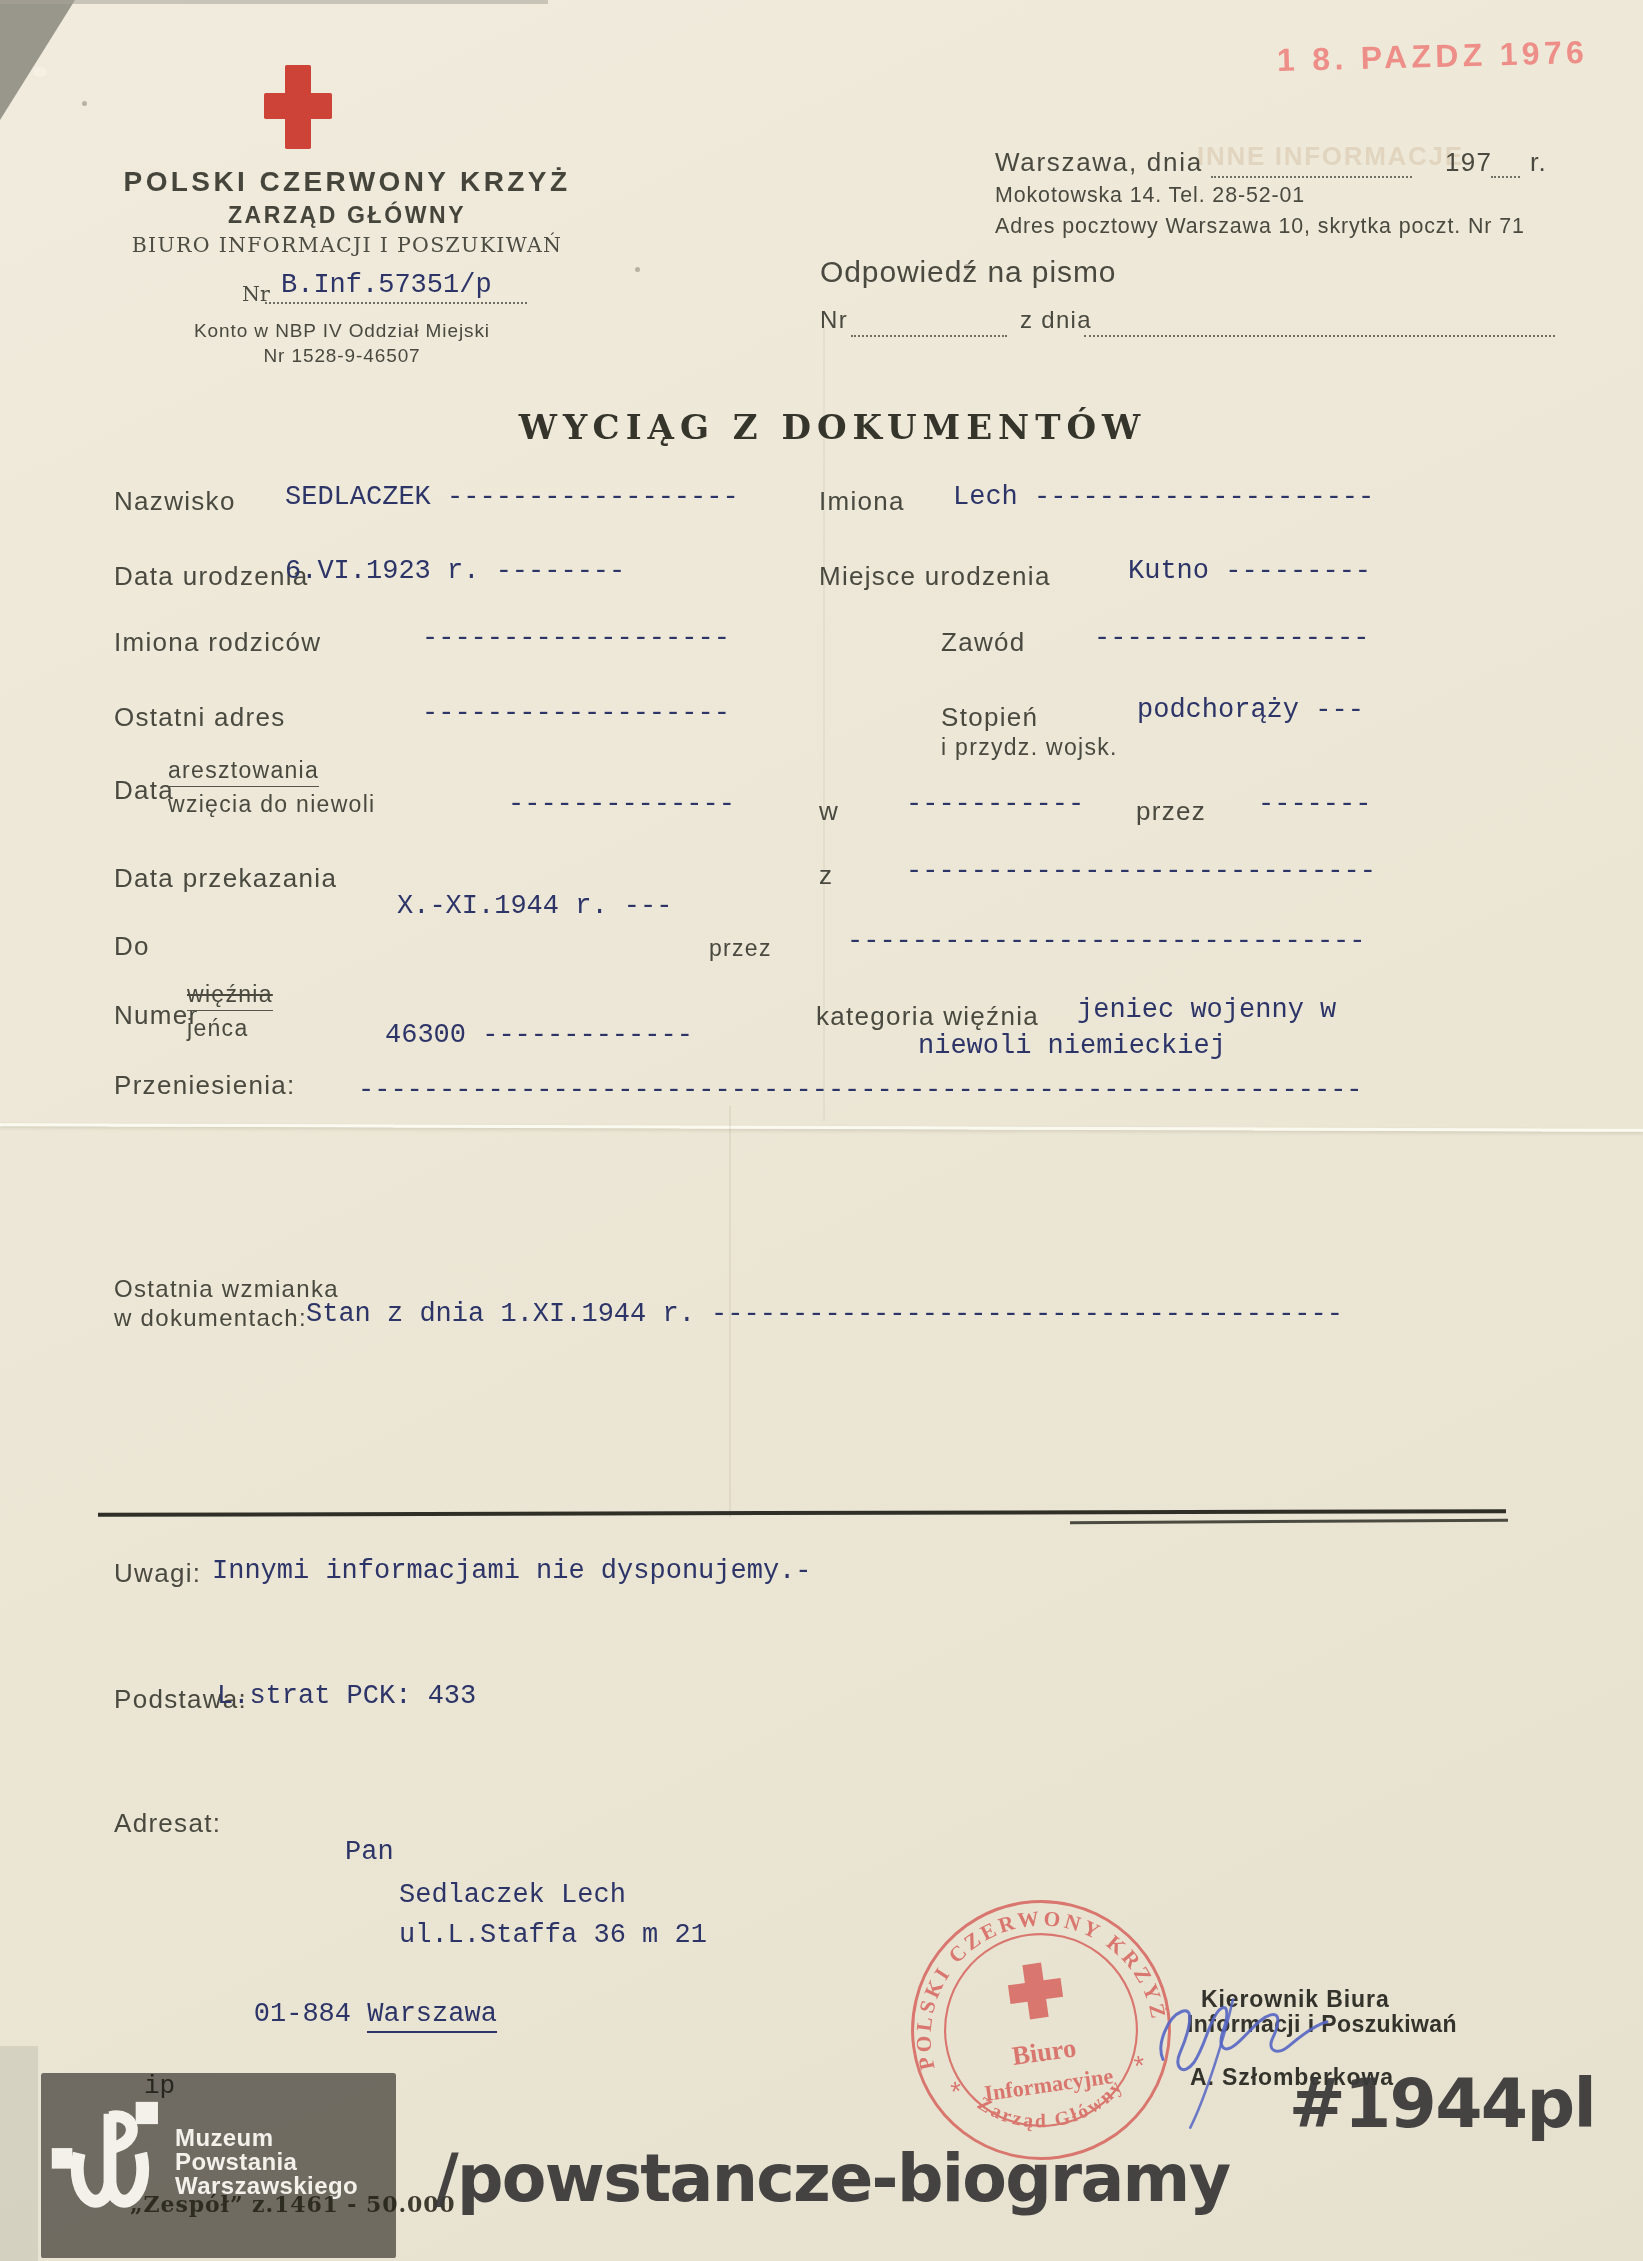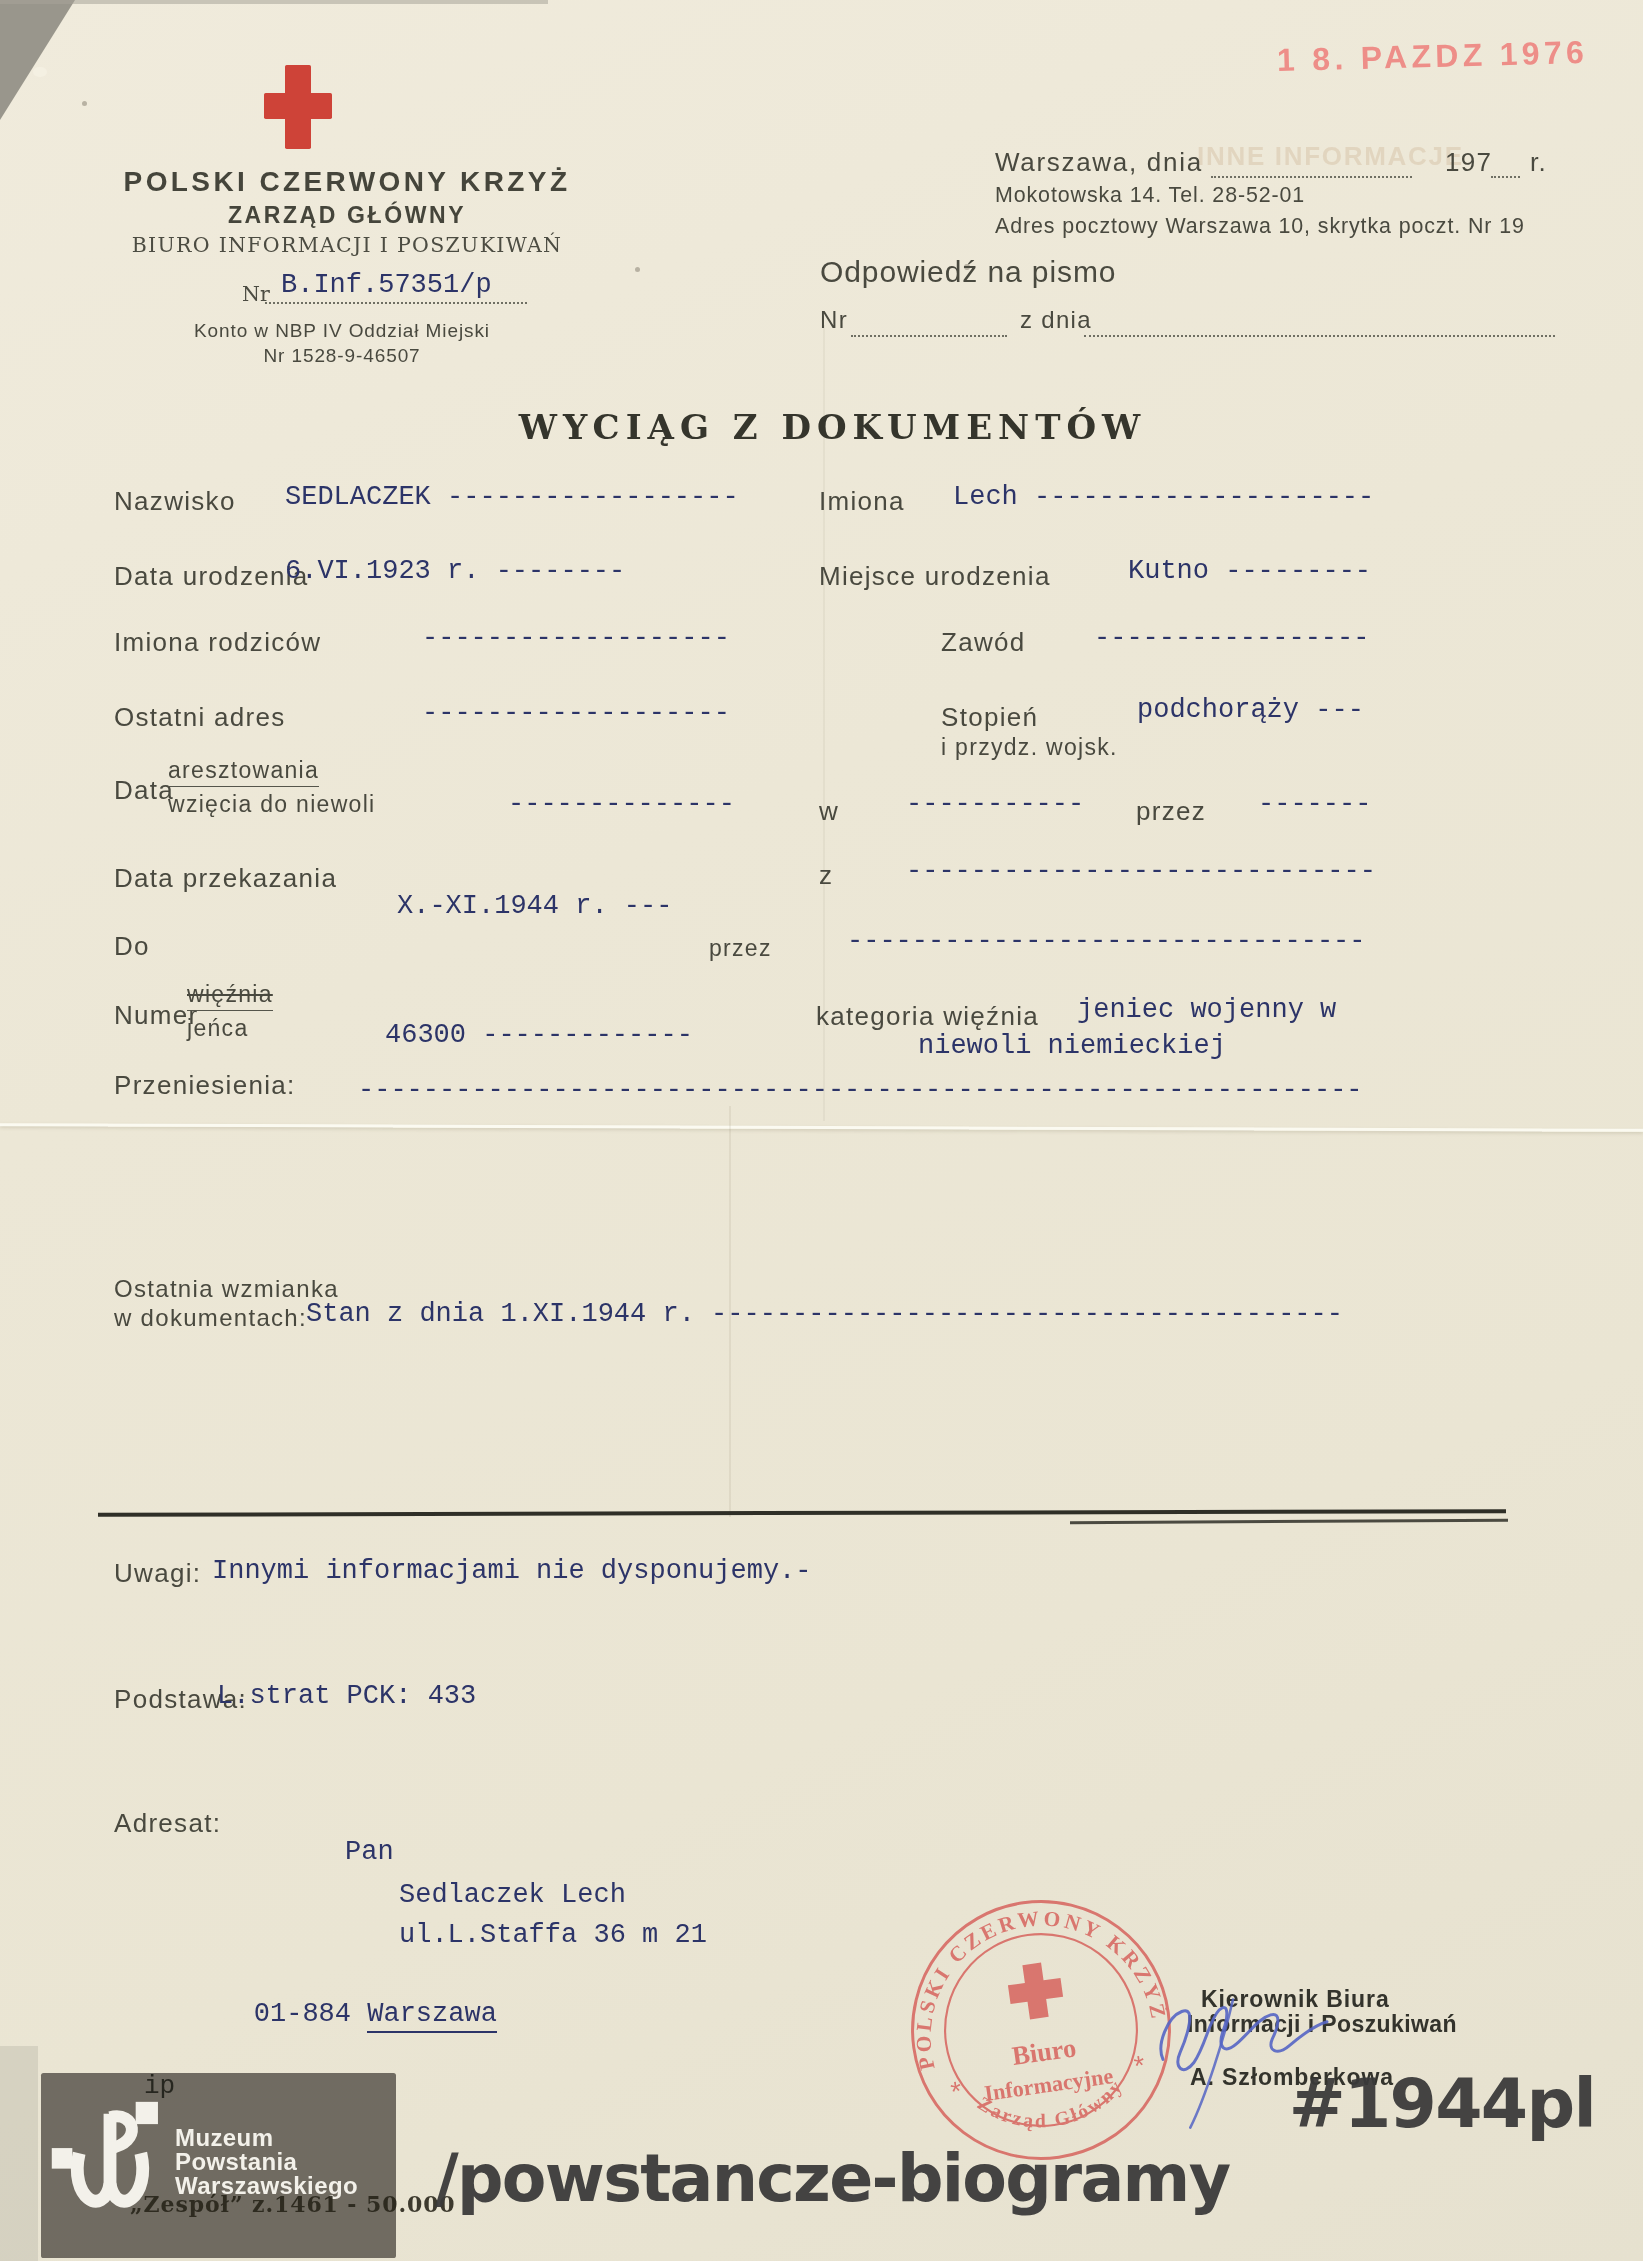--- a/index.html
+++ b/index.html
@@ -51,21 +51,21 @@
 
   <div class="abs" style="left:1277px;top:38px;font-family:'Liberation Sans',sans-serif;font-weight:bold;font-size:32px;letter-spacing:4.3px;color:#ee827e;transform:rotate(-1.5deg);opacity:.88;">1 8. PAZDZ 1976</div>
 
   <div class="abs" style="left:1197px;top:141px;font-size:26px;font-weight:bold;letter-spacing:1.7px;color:#d9c6ac;opacity:.55;">INNE INFORMACJE</div>
   <div class="abs print" style="left:995px;top:147px;font-size:26px;letter-spacing:1.7px;">Warszawa, dnia</div>
   <div class="abs dotted" style="left:1211px;top:175px;width:201px;"></div>
   <div class="abs print" style="left:1445px;top:147px;font-size:26px;">197</div>
   <div class="abs dotted" style="left:1491px;top:175px;width:29px;"></div>
   <div class="abs print" style="left:1530px;top:147px;font-size:26px;">r.</div>
   <div class="abs print" style="left:995px;top:183px;font-size:21.4px;letter-spacing:0.9px;">Mokotowska 14. Tel. 28-52-01</div>
-  <div class="abs print" style="left:995px;top:214px;font-size:21.4px;letter-spacing:0.9px;">Adres pocztowy  Warszawa 10, skrytka poczt. Nr 19</div>
+  <div class="abs print" style="left:995px;top:214px;font-size:21.4px;letter-spacing:0.9px;">Adres pocztowy  Warszawa 10, skrytka poczt. Nr 71</div>
 
   <div class="abs print" style="left:820px;top:255px;font-size:30px;letter-spacing:0.9px;">Odpowiedź na pismo</div>
   <div class="abs print" style="left:820px;top:306px;font-size:24px;">Nr</div>
   <div class="abs dotted" style="left:851px;top:334px;width:156px;"></div>
   <div class="abs print" style="left:1020px;top:306px;font-size:24px;">z dnia</div>
   <div class="abs dotted" style="left:1084px;top:334px;width:471px;"></div>
 
   <div class="abs" style="left:490px;top:407px;width:685px;text-align:center;font-family:'DejaVu Serif',serif;font-weight:bold;font-size:34px;letter-spacing:6px;color:#35352c;">WYCIĄG Z DOKUMENTÓW</div>
 
   <div class="abs print" style="left:114px;top:486px;font-size:26px;">Nazwisko</div>

